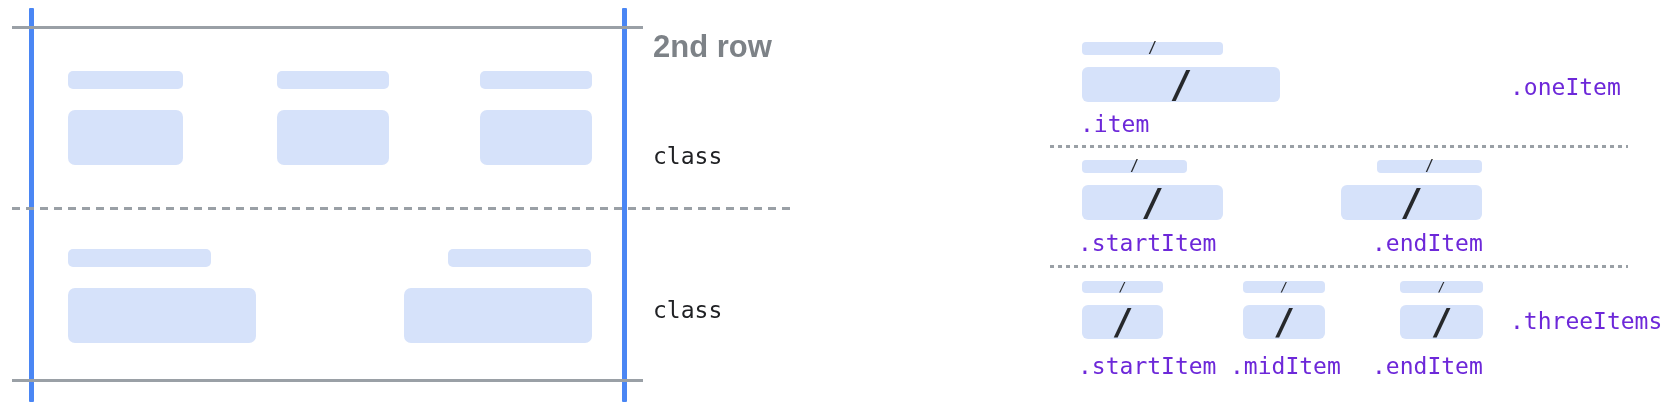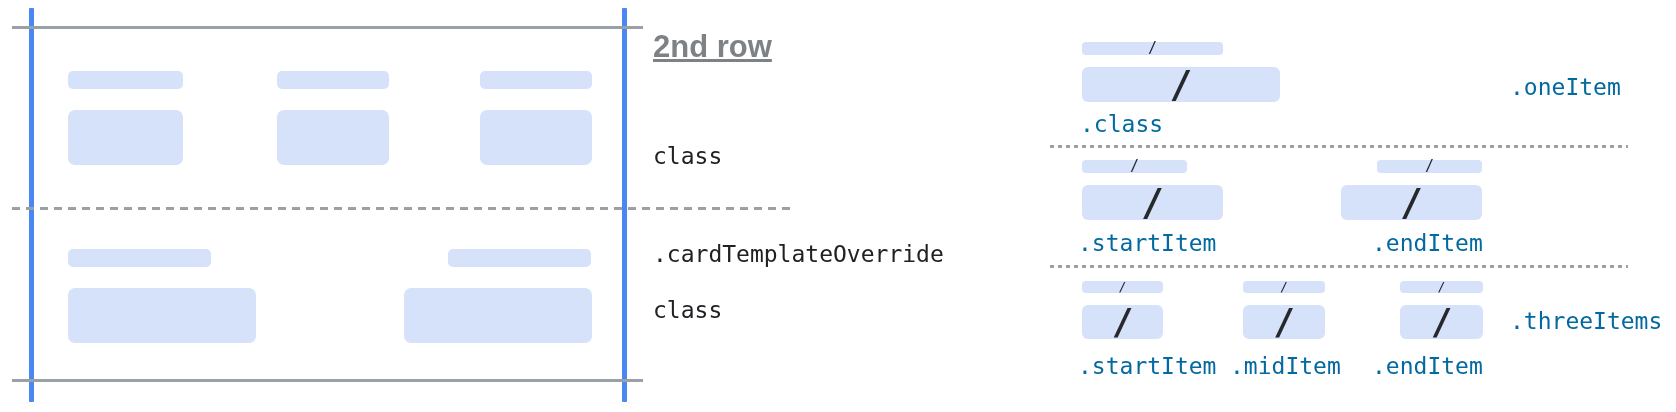--- a/index.html
+++ b/index.html
@@ -17,37 +17,37 @@
   .dashline{
     position:absolute;left:12px;top:207px;width:783px;height:3px;
     background:repeating-linear-gradient(90deg,#9aa0a6 0 8px,transparent 8px 14px);
   }
   
   .bar{position:absolute;background:#d6e2fa;}
   .bar.sm{height:18px;border-radius:5px;}
   .bar.lg{height:55px;border-radius:7px;}
   
   .mid-section{position:absolute;left:653px;width:360px;}
-  .mid-title{font-size:31px;font-weight:bold;color:#7d8287;line-height:34px;letter-spacing:0;text-decoration:underline;}
+  .mid-title{font-size:31px;font-weight:bold;color:#7d8287;line-height:34px;letter-spacing:0;}
   .code-block{margin-top:11px;font-family:"DejaVu Sans Mono","Liberation Mono",monospace;
     font-size:23px;line-height:32.5px;color:#202124;white-space:pre;}
   
   .dotline{
     position:absolute;left:1050px;width:578px;height:3px;
     background:repeating-linear-gradient(90deg,#9aa0a6 0 4px,transparent 4px 8px);
   }
   .pbar{position:absolute;background:#d6e2fa;display:flex;align-items:center;justify-content:center;
     font-family:"DejaVu Sans Mono","Liberation Mono",monospace;color:#26282b;}
   .pbar.small{height:13px;border-radius:4px;font-size:15px;}
   .pbar.big{height:35px;border-radius:6px;font-size:38px;font-weight:600;}
   .pbar.t-small{height:12px;border-radius:4px;font-size:13px;}
   .pbar.t-big{height:34px;border-radius:6px;font-size:36px;font-weight:600;}
   .pbar span{display:block;transform:translateY(-1px);}
   .mono-label{position:absolute;font-family:"DejaVu Sans Mono","Liberation Mono",monospace;
-    font-size:23px;color:#0369a1;white-space:pre;}
+    font-size:23px;color:#6d28d9;white-space:pre;}
 </style>
 </head>
 <body>
 
 <div class="canvas">
 
   <div class="vline left"></div>
   <div class="vline right"></div>
   <div class="hline top"></div>
   <div class="hline bottom"></div>
@@ -62,41 +62,40 @@
 
   <div class="bar sm" style="left:68px;top:249px;width:143px;"></div>
   <div class="bar lg" style="left:68px;top:288px;width:188px;"></div>
   <div class="bar sm" style="left:448px;top:249px;width:143px;"></div>
   <div class="bar lg" style="left:404px;top:288px;width:188px;"></div>
 
   <div class="mid-section" style="top:30px;">
     <div class="mid-title">2nd row</div>
     <div class="code-block">
       <div>class</div>
-      <div>.cardTemplateOverride</div>
       
     </div>
   </div>
 
   <div class="mid-section" style="top:218px;">
     <div class="code-block">
       <div>class</div>
       
       
       
     </div>
   </div>
 
   <div class="pbar small" style="left:1082px;top:42px;width:141px;">
     <span>/</span>
   </div>
   <div class="pbar big" style="left:1082px;top:67px;width:198px;">
     <span>/</span>
   </div>
-  <div class="mono-label" style="left:1080px;top:111px;">.class</div>
+  <div class="mono-label" style="left:1080px;top:111px;">.item</div>
   <div class="mono-label" style="left:1510px;top:74px;">.oneItem</div>
 
   <div class="dotline" style="top:145px;"></div>
 
   <div class="pbar small" style="left:1082px;top:160px;width:105px;">
     <span>/</span>
   </div>
   <div class="pbar big" style="left:1082px;top:185px;width:141px;">
     <span>/</span>
   </div>

